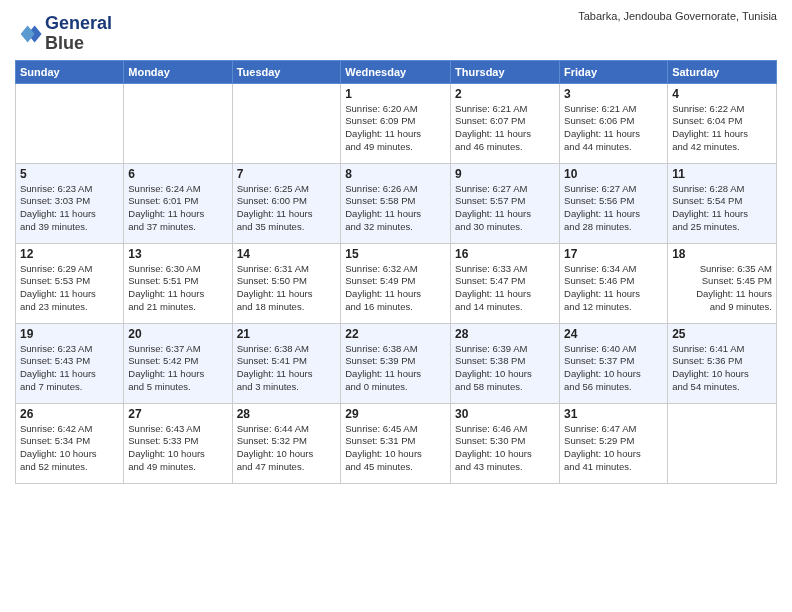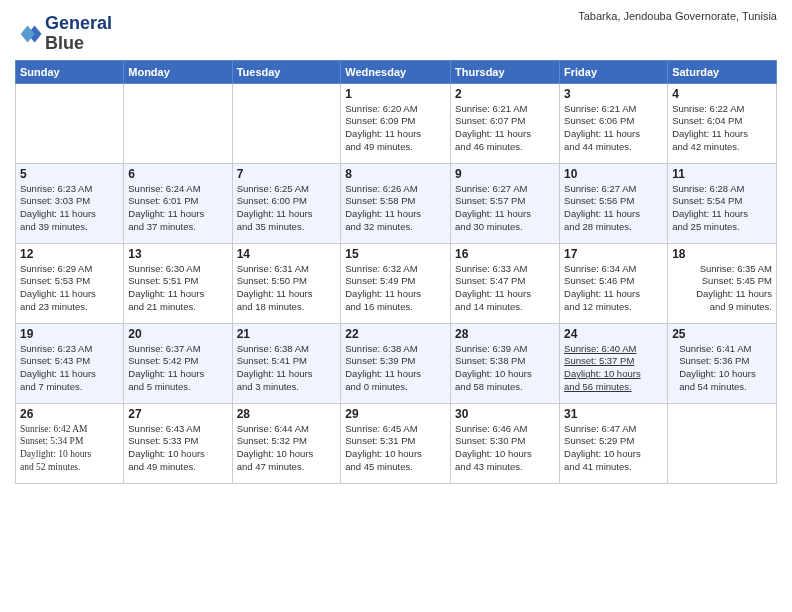--- a/index.html
+++ b/index.html
@@ -283,37 +283,37 @@
           </td>
           <td>
             <span class="day-number">28</span>
             <div class="day-detail" style="white-space: pre-line;">Sunrise: 6:39 AM
 Sunset: 5:38 PM
 Daylight: 10 hours
 and 58 minutes.</div>
           </td>
           <td>
             <span class="day-number">24</span>
-            <div class="day-detail" style="white-space: pre-line; text-decoration: underline;">Sunrise: 6:40 AM
+            <div class="day-detail" style="white-space: pre-line;">Sunrise: 6:40 AM
 Sunset: 5:37 PM
 Daylight: 10 hours
 and 56 minutes.</div>
           </td>
           <td>
             <span class="day-number">25</span>
-            <div class="day-detail" style="white-space: pre-line; margin-left: 7px;">Sunrise: 6:41 AM
+            <div class="day-detail" style="white-space: pre-line;">Sunrise: 6:41 AM
 Sunset: 5:36 PM
 Daylight: 10 hours
 and 54 minutes.</div>
           </td>
         </tr>
         <tr>
           <td>
             <span class="day-number">26</span>
-            <div class="day-detail" style="white-space: pre-line; font-family: Liberation Serif, serif;">Sunrise: 6:42 AM
+            <div class="day-detail" style="white-space: pre-line;">Sunrise: 6:42 AM
 Sunset: 5:34 PM
 Daylight: 10 hours
 and 52 minutes.</div>
           </td>
           <td>
             <span class="day-number">27</span>
             <div class="day-detail" style="white-space: pre-line;">Sunrise: 6:43 AM
 Sunset: 5:33 PM
 Daylight: 10 hours
 and 49 minutes.</div>

